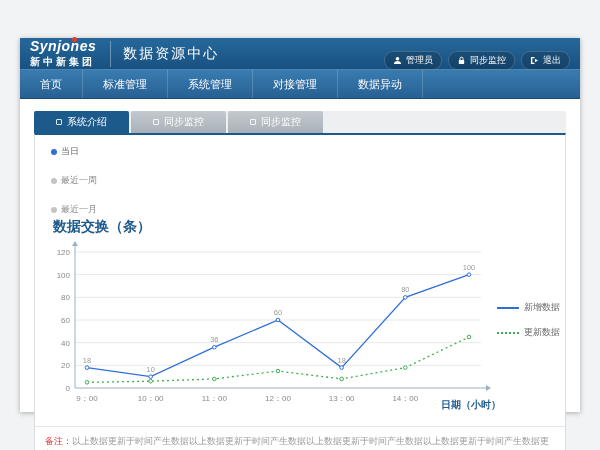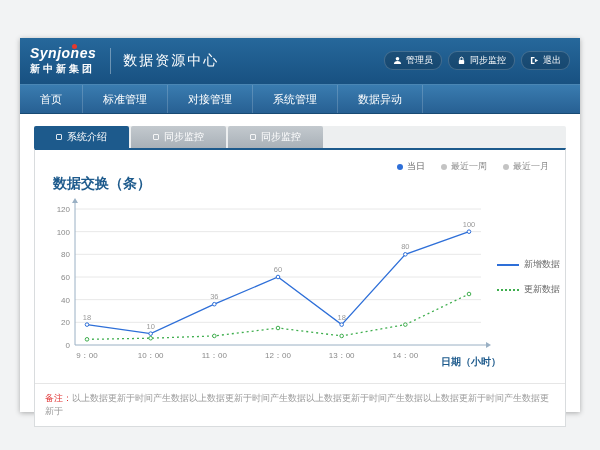--- a/index.html
+++ b/index.html
@@ -1,20 +1,20 @@
 <!DOCTYPE html>
 <html><head>
 <meta charset="utf-8">
 <style>
   * { margin:0; padding:0; box-sizing:border-box; }
   html,body { width:600px; height:450px; background:#f2f3f4; font-family:"Liberation Sans", sans-serif; overflow:hidden; }
   .app { position:absolute; left:20px; top:38px; width:560px; height:374px; background:#fff; box-shadow:0 1px 5px rgba(0,0,0,.3); }
 
   
-  .header { height:46px; background:linear-gradient(#26689b,#185181); display:flex; align-items:center; padding:0 10px; position:relative; }
+  .header { height:31px; background:linear-gradient(#26689b,#185181); display:flex; align-items:center; padding:0 10px; position:relative; }
   .logo { position:relative; padding-right:12px; }
   .logo-name { color:#fff; font-weight:bold; font-style:italic; font-size:14px; letter-spacing:.5px; display:block; line-height:14px; }
   .logo-dot { position:absolute; left:42px; top:-2px; width:5px; height:5px; border-radius:50%; background:#e4392e; }
   .logo-sub { color:#fff; font-weight:bold; font-size:10px; letter-spacing:3px; display:block; margin-top:2px; }
   .header-divider { width:1px; height:26px; background:rgba(255,255,255,.35); margin:0 12px 0 2px; }
   .app-title { color:#fff; font-size:14px; letter-spacing:2px; }
   .header-right { position:absolute; right:10px; top:13px; display:flex; gap:6px; }
   .hbtn { display:flex; align-items:center; gap:4px; background:rgba(0,0,0,.18); border:1px solid rgba(255,255,255,.18); border-radius:9px; color:#fff; font-size:9px; padding:2px 8px; cursor:pointer; }
   .hbtn svg { display:block; }
 
@@ -24,21 +24,21 @@
 
   
   .content { padding:12px 14px 0; }
   .tabbar { display:flex; background:#edeff0; border-radius:2px 2px 0 0; }
   .tab { font-size:10px; color:#fff; padding:0 22px; line-height:22px; height:22px; display:flex; align-items:center; gap:5px; background:linear-gradient(#c3c9ce,#a9b1b8); margin-right:2px; cursor:pointer; border-radius:2px 2px 0 0; }
   .tab.active { background:#1d5a8c; }
   .tab-dot { width:6px; height:6px; border:1px solid rgba(255,255,255,.85); border-radius:1px; display:inline-block; }
 
   .card { border:1px solid #d9dcde; border-top:2px solid #1d5a8c; background:#fff; min-height:252px; padding-bottom:4px; }
 
-  .filters { display:flex; justify-content:flex-end; gap:16px; padding:10px 16px 0; }
+  .filters { display:flex; justify-content:flex-end; gap:16px; padding:10px 16px 0;flex-direction:column; }
   .filter { display:flex; align-items:center; gap:4px; font-size:9px; color:#8a8a8a; cursor:pointer; }
   .filter .dot { width:6px; height:6px; border-radius:50%; background:#c4c4c4; display:inline-block; }
   .filter.active { color:#666; }
   .filter.active .dot { background:#2e6fd8; }
 
   .ylabel { color:#1d5a8c; font-weight:bold; font-size:14px; margin:2px 0 0 18px; }
   .chart-row { display:flex; align-items:center; padding-left:6px; }
   .chart-svg { flex:0 0 auto; }
   .legend { width:76px; display:flex; flex-direction:column; gap:12px; margin-top:-10px; }
   .legend-item { display:flex; align-items:center; gap:5px; font-size:9px; color:#666; }
@@ -88,22 +88,22 @@
             </svg>
         </span>
         <span>退出</span>
       </div>
     </div>
   </div>
 
   <div class="nav">
     <div class="nav-item">首页</div>
     <div class="nav-item">标准管理</div>
+    <div class="nav-item">系统管理</div>
     <div class="nav-item">对接管理</div>
-    <div class="nav-item">系统管理</div>
     <div class="nav-item">数据异动</div>
   </div>
 
   <div class="content">
     <div class="tabbar">
       <div class="tab active">
         <span class="tab-dot"></span>
         <span>系统介绍</span>
       </div>
       <div class="tab">

